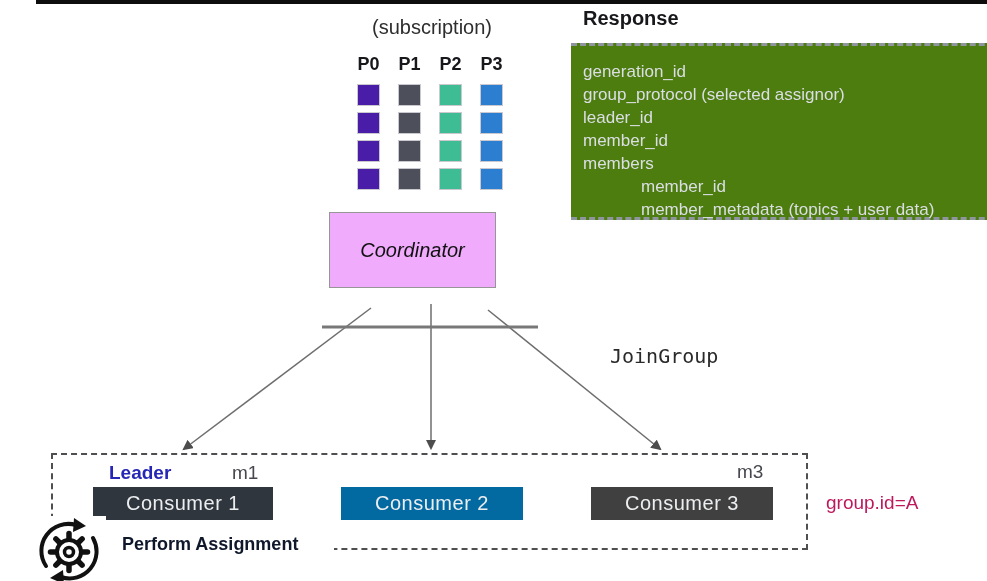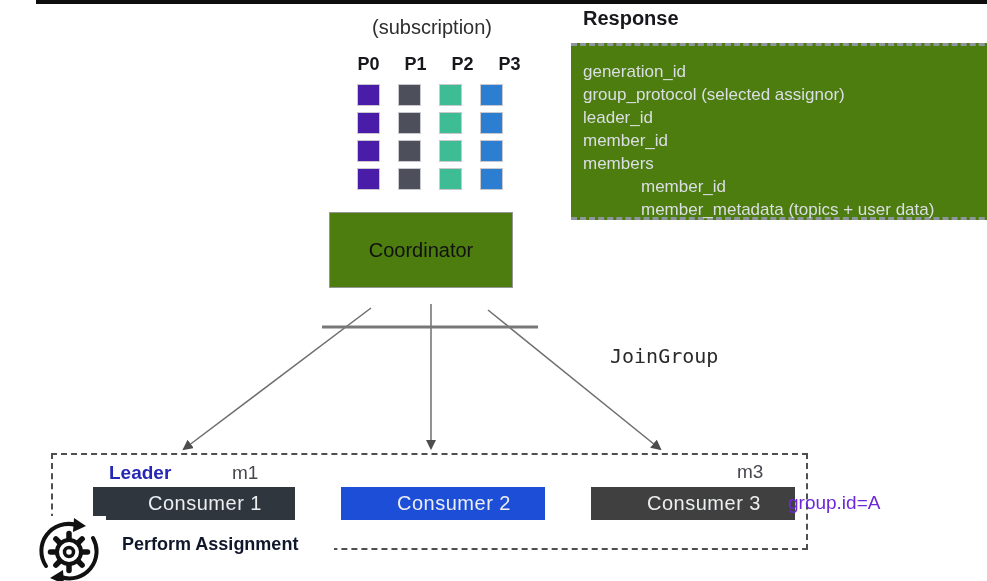--- a/index.html
+++ b/index.html
@@ -7,57 +7,57 @@
     position:relative;width:987px;height:581px;background:#ffffff;overflow:hidden;
     font-family:"Liberation Sans",sans-serif;color:#222;margin-left:36px;
   }
   .abs{position:absolute;}
   
   .top-border{left:0;top:0;width:987px;height:4px;background:#0d0d0d;}
   .right-border{right:0;top:0;width:3px;height:581px;background:#0d0d0d;}
   
   .subscription{left:296px;top:16px;width:200px;text-align:center;font-size:20px;color:#2e2e2e;}
   .pgrid-wrap{left:321px;top:54px;}
-  .pgrid-labels{display:grid;grid-template-columns:repeat(4,23px);column-gap:24px;margin-bottom:9px;}
+  .pgrid-labels{display:grid;grid-template-columns:repeat(4,23px);column-gap:18px;margin-bottom:9px;}
   .pgrid-labels div{width:23px;text-align:center;font-weight:bold;font-size:18px;color:#17171c;}
   .pgrid{display:grid;grid-template-columns:repeat(4,23px);column-gap:18px;row-gap:6px;}
   .sq{width:23px;height:22px;border:1px solid #c9c9cf;box-sizing:border-box;}
   
   .response-title{left:547px;top:7px;font-size:20px;font-weight:700;color:#17171c;}
   .response-panel{
     left:535px;top:43px;width:450px;height:177px;box-sizing:border-box;
     background:#333a45;background-clip:padding-box;
     border-top:3px dashed #8f959e;border-bottom:3px dashed #8f959e;
     padding:14px 8px 0 12px;
   }
   .response-panel .fline{font-size:17px;line-height:23px;color:#dbdfe4;white-space:nowrap;}
   .response-panel .indent{padding-left:58px;}
   
   .coordinator-box{
-    left:293px;top:212px;width:184px;height:76px;background:#4d7c0f;border:1px solid #969696;
+    left:293px;top:212px;width:167px;height:76px;background:#f0abfc;border:1px solid #969696;
     box-sizing:border-box;display:flex;align-items:center;justify-content:center;
-    font-size:20px;color:#111;
+    font-size:20px;color:#111;font-style:italic;
   }
   
   .joingroup{left:574px;top:344px;font-family:"DejaVu Sans Mono","Liberation Mono",monospace;font-size:20px;color:#2a2a2a;}
   
   .group-box{left:15px;top:453px;width:757px;height:97px;border:2px dashed #4f4f52;box-sizing:border-box;}
   .leader-label{left:73px;top:462px;font-size:19px;font-weight:bold;color:#2727b5;}
   .m-label{font-size:19px;color:#47484f;}
   .m1{left:196px;top:462px;}
   .m2{left:445px;top:484px;text-align:center;}
   .m3{left:701px;top:461px;text-align:right;}
   .consumer-box{
     top:487px;height:33px;background:#30363e;color:#eceef0;font-size:20px;letter-spacing:.5px;
-    display:flex;align-items:center;justify-content:center;padding-left:22px;
+    display:flex;align-items:center;justify-content:center;
   }
   .c1{left:57px;width:180px;}
   .c2{left:305px;width:182px;}
   .c3{left:555px;width:182px;}
-  .group-id{left:752px;top:492px;font-size:19px;color:#6d28d9;}
+  .group-id{left:790px;top:492px;font-size:19px;color:#be185d;}
   
   .perform-wrap{left:70px;top:529px;width:228px;height:31px;background:#ffffff;display:flex;align-items:center;}
   .perform-label{font-size:18px;font-weight:bold;color:#0f172a;padding-left:16px;white-space:nowrap;}
   .gear-wrap{left:0px;top:516px;width:70px;height:65px;background:#ffffff;}
   .lines-svg{left:0;top:0;pointer-events:none;}
 </style>
 </head>
 <body>
 
 <div class="canvas">
@@ -125,21 +125,21 @@
   <div class="abs group-box"></div>
 
   <div class="abs leader-label" style="color: rgb(39, 39, 181);">Leader</div>
   <div class="abs m-label m1">m1</div>
   <div class="abs m-label m2">m2</div>
   <div class="abs m-label m3">m3</div>
 
   <div class="abs consumer-box c1" style="background: rgb(48, 54, 62);">
     <span>Consumer 1</span>
   </div>
-  <div class="abs consumer-box c2" style="background: #1d4ed8;">
+  <div class="abs consumer-box c2" style="background: #0369a1;">
     <span>Consumer 2</span>
   </div>
   <div class="abs consumer-box c3" style="background: #404040;">
     <span>Consumer 3</span>
   </div>
 
   <div class="abs group-id">group.id=A</div>
 
   <div class="abs perform-wrap">
     <span class="perform-label">Perform Assignment</span>

